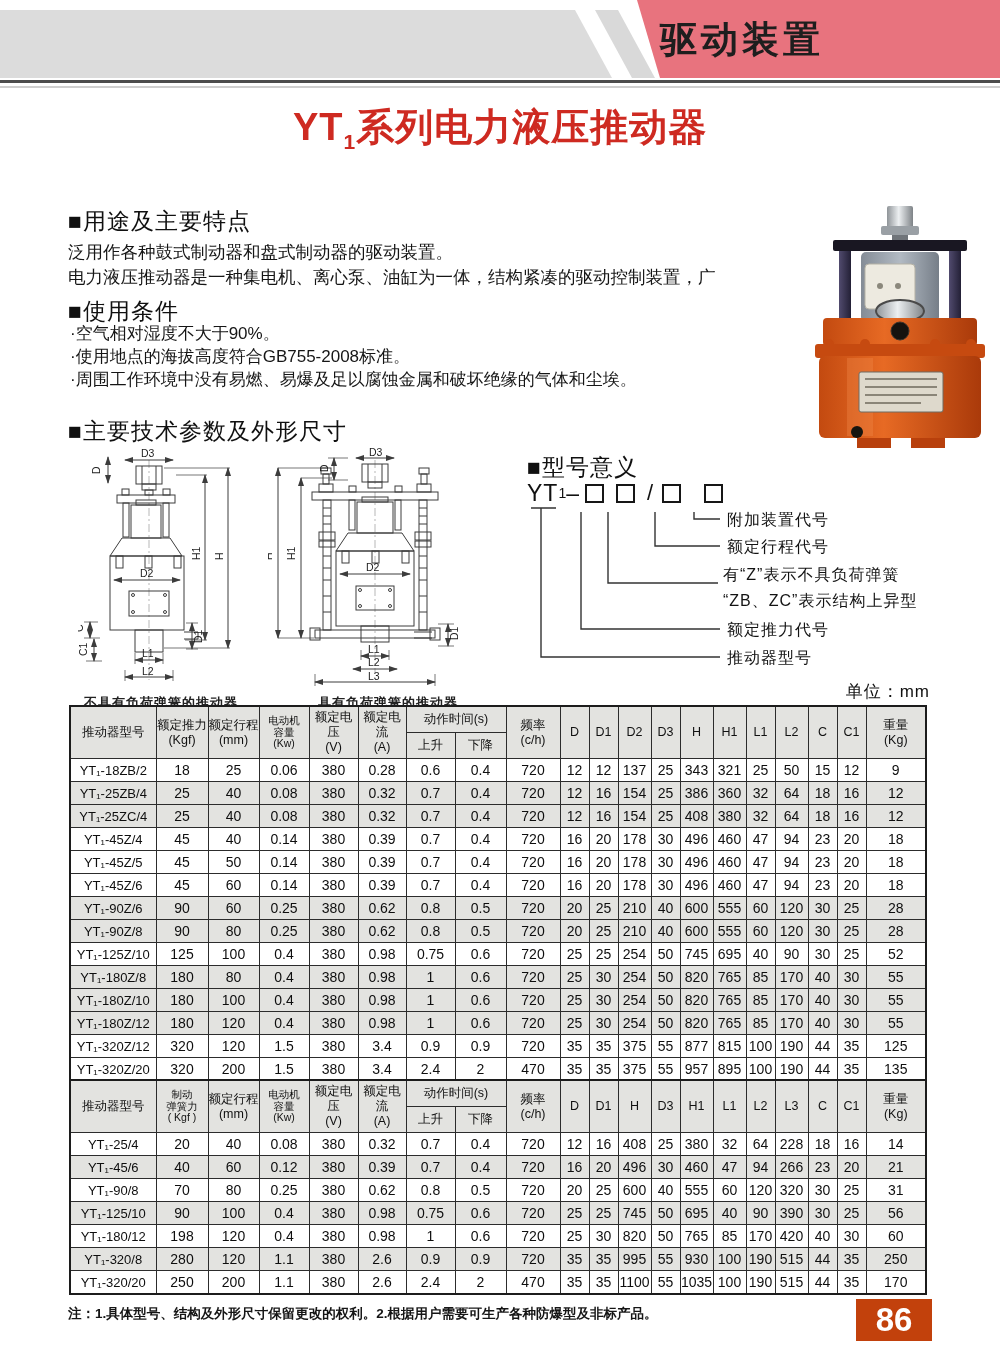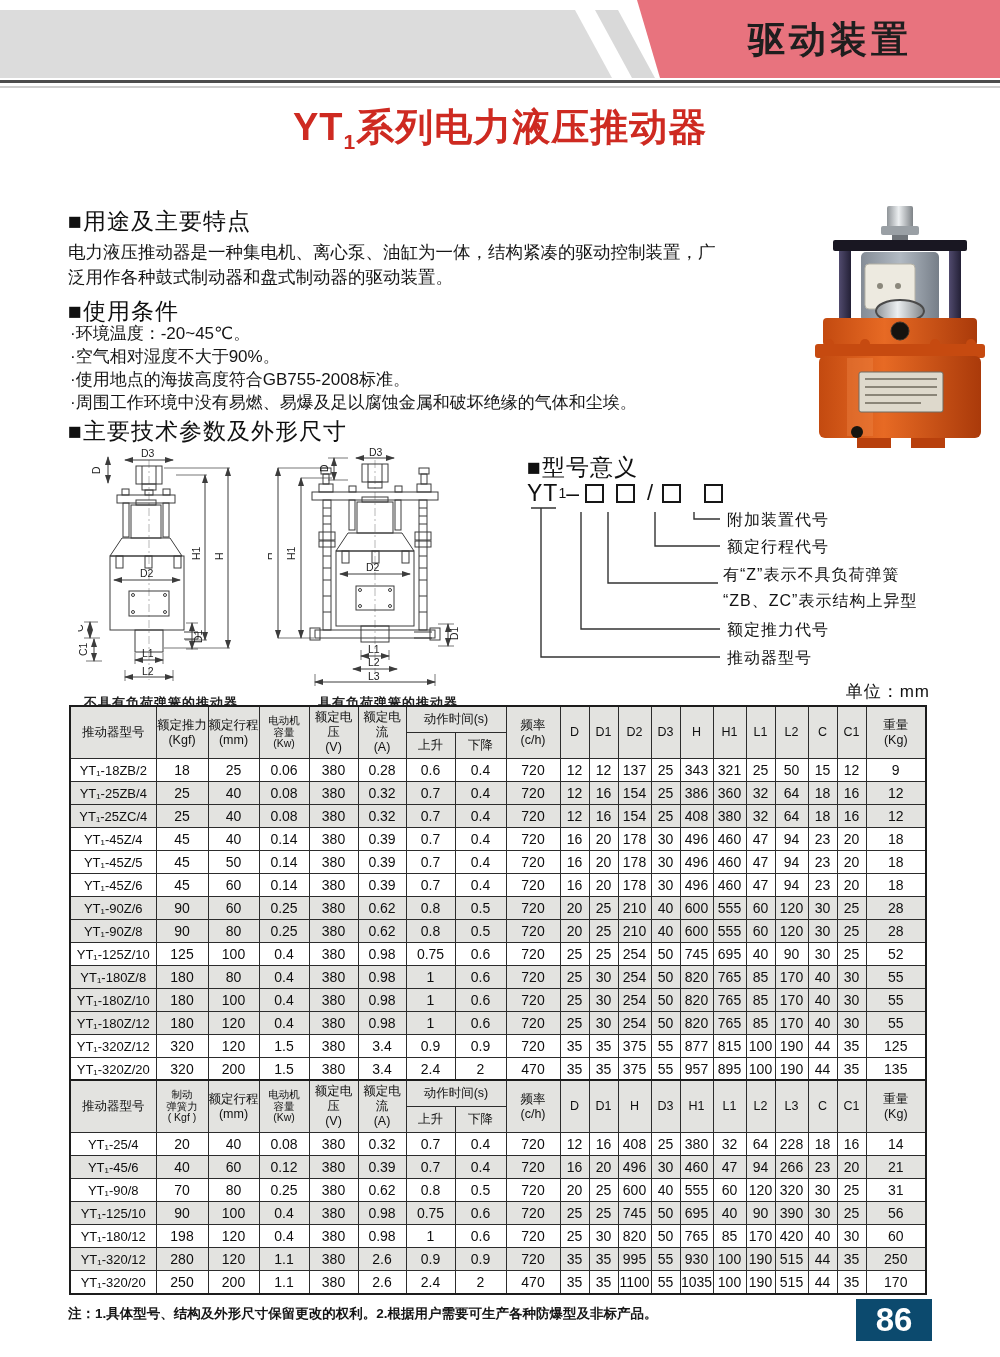--- a/index.html
+++ b/index.html
@@ -6,21 +6,21 @@
   .page{position:relative;width:1000px;height:1357px;background:#ffffff;overflow:hidden;
         font-family:"Liberation Sans","DejaVu Sans",sans-serif;color:#111;}
   .abs{position:absolute;}
   
   .gray-band{left:0;top:10px;width:620px;height:68px;background:#dcdcdc;
              clip-path:polygon(0 0,575px 0,612px 100%,0 100%);}
   .gray-stripe{left:0;top:10px;width:660px;height:68px;background:#d9d9d9;
              clip-path:polygon(595px 0,618px 0,655px 100%,632px 100%);}
   .pink-tab{left:0;top:0;width:1000px;height:78px;background:#e8737e;
              clip-path:polygon(637px 0,1000px 0,1000px 100%,660px 100%);}
-  .pink-tab-label{left:660px;top:0;width:340px;height:78px;line-height:80px;text-align:center;
+  .pink-tab-label{left:660px;top:0;width:340px;height:78px;line-height:80px;
              font-size:37px;font-weight:bold;color:#1e1e1e;letter-spacing:4px;}
   .rule-dark{left:0;top:80px;width:1000px;height:3px;background:#4d4d4d;}
   .rule-light{left:0;top:86px;width:1000px;height:2px;background:#cfcfcf;}
   
   .main-title{left:0;top:102px;width:1000px;text-align:center;font-size:38px;font-weight:bold;color:#ce2a21;letter-spacing:1px;}
   .main-title sub{font-size:21px;line-height:0;}
   
   .sec-h{font-size:23px;font-weight:normal;color:#101010;letter-spacing:1px;}
   .body-par{font-size:17.5px;line-height:25px;color:#151515;}
   .cond-item{font-size:17px;line-height:23px;color:#151515;}
@@ -39,48 +39,47 @@
   
   .spec-table{position:absolute;border-collapse:collapse;table-layout:fixed;background:#fff;border:2px solid #1c1c1c;}
   .spec-table th,.spec-table td{border:1px solid #2c2c2c;text-align:center;vertical-align:middle;padding:0;overflow:hidden;}
   .spec-table th{background:#e3e3e0;font-weight:normal;font-size:12.5px;line-height:1.18;height:25px;color:#111;}
   .spec-table th.sm{font-size:10.5px;line-height:1.1;}
   .spec-table td{height:22px;font-size:14px;color:#0e0e0e;}
   .spec-table td.model{font-size:13px;}
   .spec-table tr.shaded td{background:#e3e3e0;}
   
   .foot-note{left:68px;top:1305px;font-size:13.5px;font-weight:bold;color:#151515;}
-  .page-num{left:856px;top:1299px;width:76px;height:42px;background:#0c4a6e;color:#ffffff;
+  .page-num{left:856px;top:1299px;width:76px;height:42px;background:#c2410c;color:#ffffff;
             font-size:33px;font-weight:bold;text-align:center;line-height:42px;}
 </style>
 </head>
 <body>
 
 <div class="page">
 
   <div class="abs gray-band"></div>
   <div class="abs gray-stripe"></div>
   <div class="abs pink-tab"></div>
   <div class="abs pink-tab-label">驱动装置</div>
   <div class="abs rule-dark"></div>
   <div class="abs rule-light"></div>
 
   <div class="abs main-title">
     <span>YT</span><sub>1</sub><span>系列电力液压推动器</span>
   </div>
 
   <div class="abs sec-h" style="left:68px;top:206px;">■用途及主要特点</div>
   <div class="abs body-par" style="left:68px;top:240px;width:720px;">
+    <div>泛用作各种鼓式制动器和盘式制动器的驱动装置。</div>
     <div>电力液压推动器是一种集电机、离心泵、油缸为一体，结构紧凑的驱动控制装置，广</div>
-    <div>泛用作各种鼓式制动器和盘式制动器的驱动装置。</div>
   </div>
 
   <div class="abs sec-h" style="left:68px;top:296px;">■使用条件</div>
   <div class="abs" style="left:70px;top:322px;width:720px;">
-    <div class="cond-item">·环境温度：-20~45℃。</div>
     <div class="cond-item">·空气相对湿度不大于90%。</div>
     <div class="cond-item">·使用地点的海拔高度符合GB755-2008标准。</div>
     <div class="cond-item">·周围工作环境中没有易燃、易爆及足以腐蚀金属和破坏绝缘的气体和尘埃。</div>
   </div>
 
   <div class="abs sec-h" style="left:68px;top:416px;">■主要技术参数及外形尺寸</div>
 
   <svg class="abs" style="left:795px;top:200px;" width="210" height="252" viewBox="0 0 210 252">
     <defs>
       <linearGradient id="pg-ch" x1="0" y1="0" x2="1" y2="0">
@@ -817,21 +816,21 @@
           <td>50</td>
           <td>765</td>
           <td>85</td>
           <td>170</td>
           <td>420</td>
           <td>40</td>
           <td>30</td>
           <td>60</td>
         </tr>
         <tr class="shaded">
-          <td class="model">YT₁-320/12</td>
+          <td class="model">YT₁-320/8</td>
           <td>280</td>
           <td>120</td>
           <td>1.1</td>
           <td>380</td>
           <td>2.6</td>
           <td>0.9</td>
           <td>0.9</td>
           <td>720</td>
           <td>35</td>
           <td>35</td>

